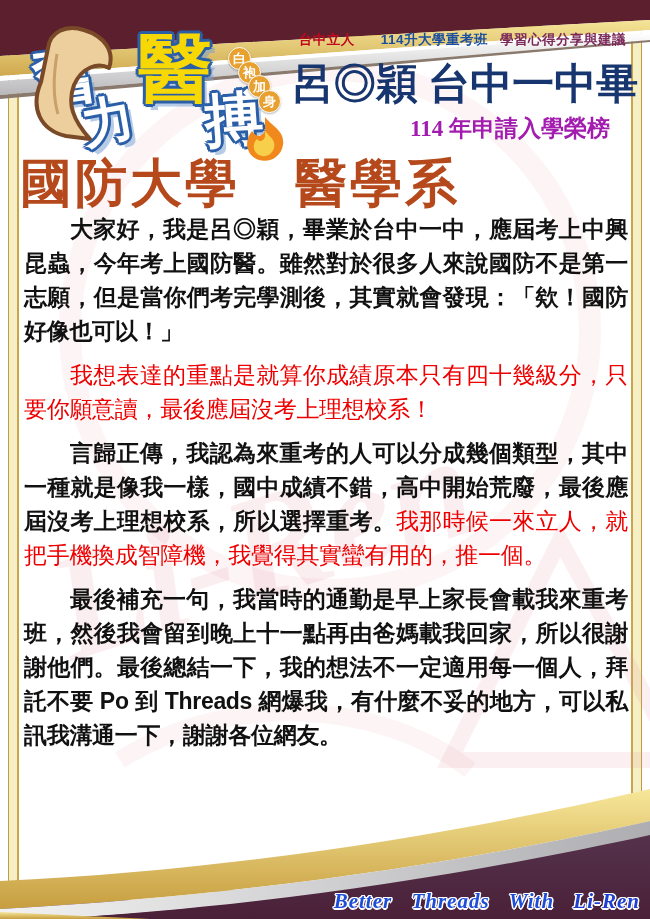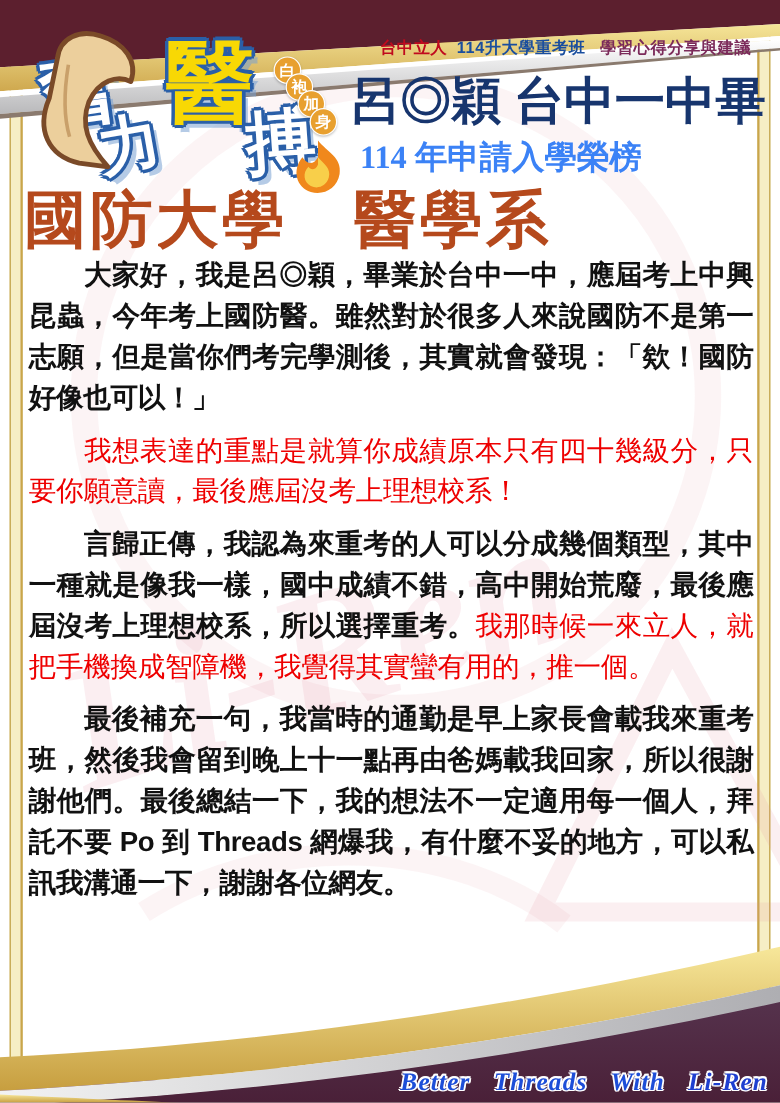--- a/index.html
+++ b/index.html
@@ -18,29 +18,29 @@
         font-family:"Liberation Serif",serif;font-style:italic;font-weight:bold;
         font-size:150px;color:rgba(222,118,138,0.12);transform:rotate(-18deg);
         pointer-events:none;white-space:nowrap;}
 
   
   .header-svg{position:absolute;left:0;top:0;z-index:2;}
 
   
   .tagline{position:absolute;top:31px;right:24px;z-index:3;font-size:13.5px;
            font-weight:bold;letter-spacing:.5px;white-space:nowrap;}
-  .tagline .t-red{color:#c00a1e;margin-right:8px;}
+  .tagline .t-red{color:#c00a1e;margin-right:26px;}
   .tagline .t-blue{color:#1a4e9e;margin-right:12px;}
   .tagline .t-plum{color:#7b2a5a;}
   .student-line{position:absolute;top:56px;left:286px;right:6px;z-index:3;
         text-align:center;font-family:"Liberation Serif",serif;font-weight:900;
         font-size:42px;color:#17356e;white-space:nowrap;letter-spacing:0px;}
   .subtitle{position:absolute;top:113px;left:300px;right:40px;z-index:3;
-        text-align:left;font-family:"Liberation Serif",serif;font-weight:900;
-        font-size:27px;color:#3b82f6;white-space:nowrap;}
+        text-align:right;font-family:"Liberation Serif",serif;font-weight:900;
+        font-size:23px;color:#a21caf;white-space:nowrap;}
   .result-line{position:absolute;top:149px;left:20px;right:20px;z-index:3;
         text-align:left;font-family:"Liberation Serif",serif;font-weight:900;
         font-size:52px;color:#b5491c;letter-spacing:3px;white-space:nowrap;}
 
   
   .logo{position:absolute;left:0;top:10px;width:300px;height:170px;z-index:3;}
   .logo-char{position:absolute;font-weight:900;color:#ffffff;line-height:1;
       font-family:"Liberation Sans",sans-serif;
       text-shadow:-3px 0 #2a5fa8,3px 0 #2a5fa8,0 -3px #2a5fa8,0 3px #2a5fa8,
         -2px -2px #2a5fa8,2px 2px #2a5fa8,-2px 2px #2a5fa8,2px -2px #2a5fa8,

